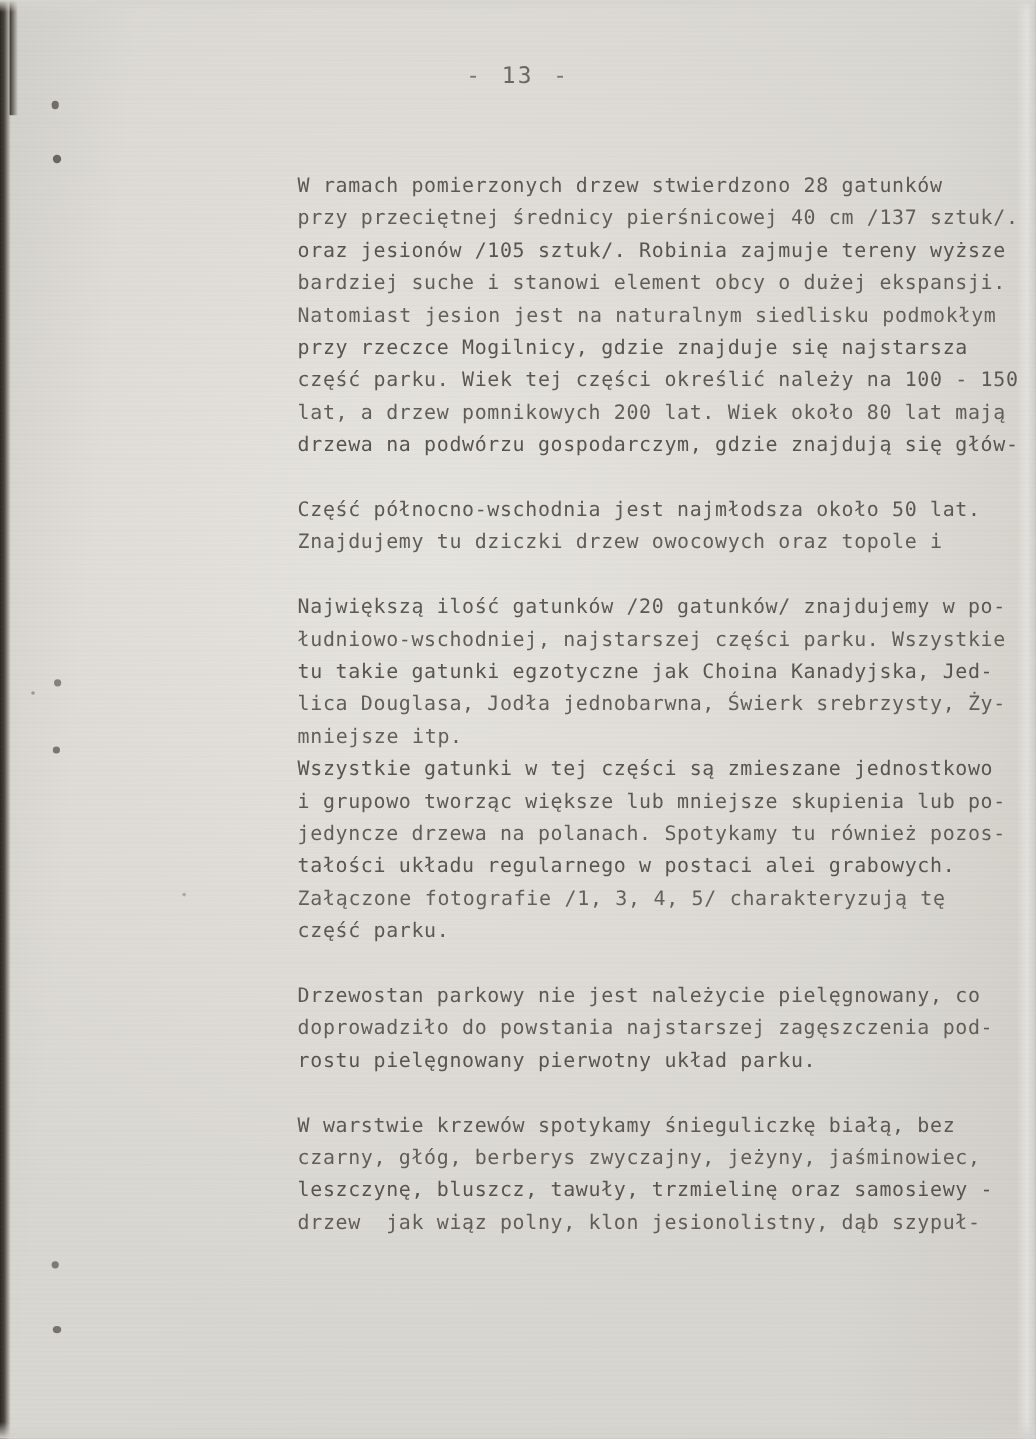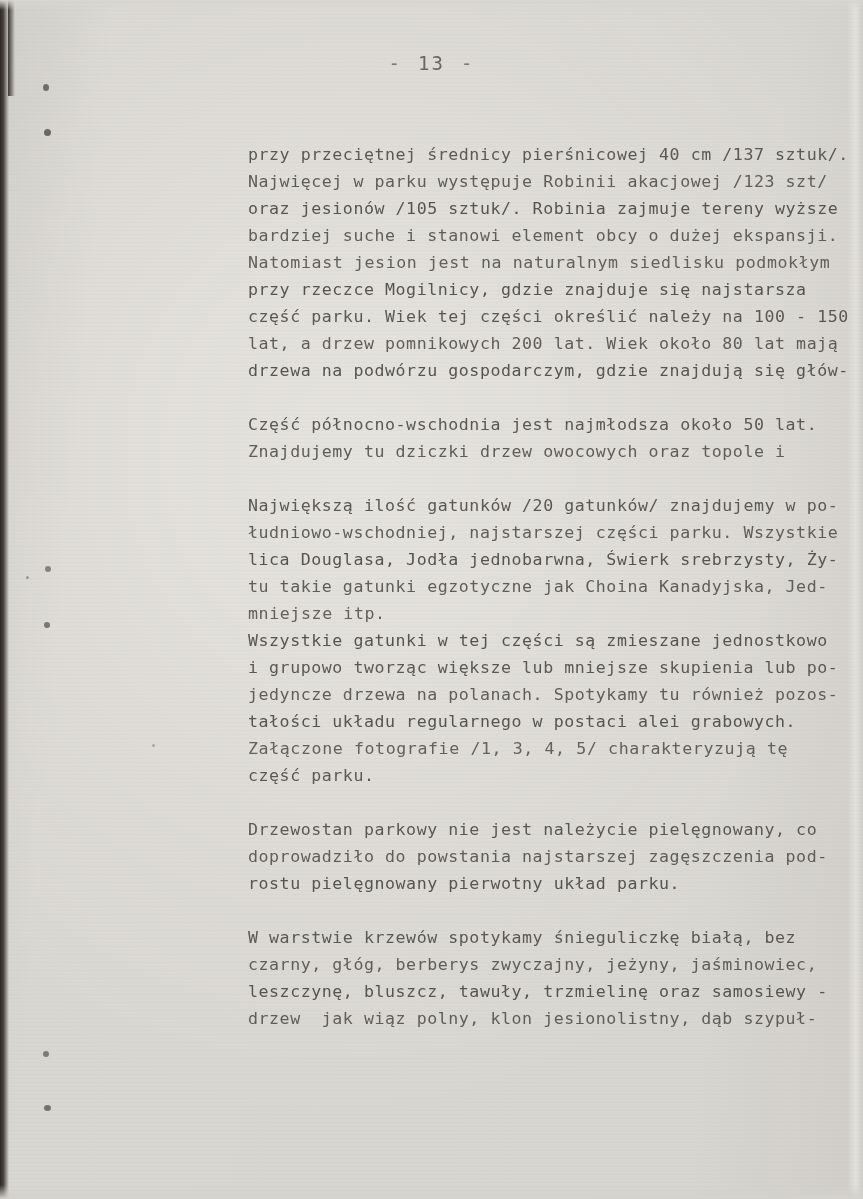--- a/index.html
+++ b/index.html
@@ -146,39 +146,39 @@
   <div class="edge-right"></div>
   <div class="edge-top"></div>
   <div class="edge-bottom"></div>
 
   <div class="page-number typed">
     <span class="dash">-</span><span>13</span><span class="dash">-</span>
   </div>
 
   <div class="body-block typed" id="body-block">
       <div class="para">
+        <span class="line">W ramach pomierzonych drzew stwierdzono 28 gatunków</span>
         <span class="line">przy przeciętnej średnicy pierśnicowej 40 cm /137 sztuk/.</span>
-        <span class="line">Najwięcej w parku występuje Robinii akacjowej /123 szt/</span>
         <span class="line">oraz jesionów /105 sztuk/. Robinia zajmuje tereny wyższe</span>
         <span class="line">bardziej suche i stanowi element obcy o dużej ekspansji.</span>
         <span class="line">Natomiast jesion jest na naturalnym siedlisku podmokłym</span>
         <span class="line">przy rzeczce Mogilnicy, gdzie znajduje się najstarsza</span>
         <span class="line">część parku. Wiek tej części określić należy na 100 - 150</span>
         <span class="line">lat, a drzew pomnikowych 200 lat. Wiek około 80 lat mają</span>
         <span class="line">drzewa na podwórzu gospodarczym, gdzie znajdują się głów-</span>
       </div>
       <div class="para">
         <span class="line">Część północno-wschodnia jest najmłodsza około 50 lat.</span>
         <span class="line">Znajdujemy tu dziczki drzew owocowych oraz topole i</span>
       </div>
       <div class="para">
         <span class="line">Największą ilość gatunków /20 gatunków/ znajdujemy w po-</span>
         <span class="line">łudniowo-wschodniej, najstarszej części parku. Wszystkie</span>
+        <span class="line">tu takie gatunki egzotyczne jak Choina Kanadyjska, Jed-</span>
         <span class="line">lica Douglasa, Jodła jednobarwna, Świerk srebrzysty, Ży-</span>
-        <span class="line">tu takie gatunki egzotyczne jak Choina Kanadyjska, Jed-</span>
         <span class="line">mniejsze itp.</span>
         <span class="line">Wszystkie gatunki w tej części są zmieszane jednostkowo</span>
         <span class="line">i grupowo tworząc większe lub mniejsze skupienia lub po-</span>
         <span class="line">jedyncze drzewa na polanach. Spotykamy tu również pozos-</span>
         <span class="line">tałości układu regularnego w postaci alei grabowych.</span>
         <span class="line">Załączone fotografie /1, 3, 4, 5/ charakteryzują tę</span>
         <span class="line">część parku.</span>
       </div>
       <div class="para">
         <span class="line">Drzewostan parkowy nie jest należycie pielęgnowany, co</span>

